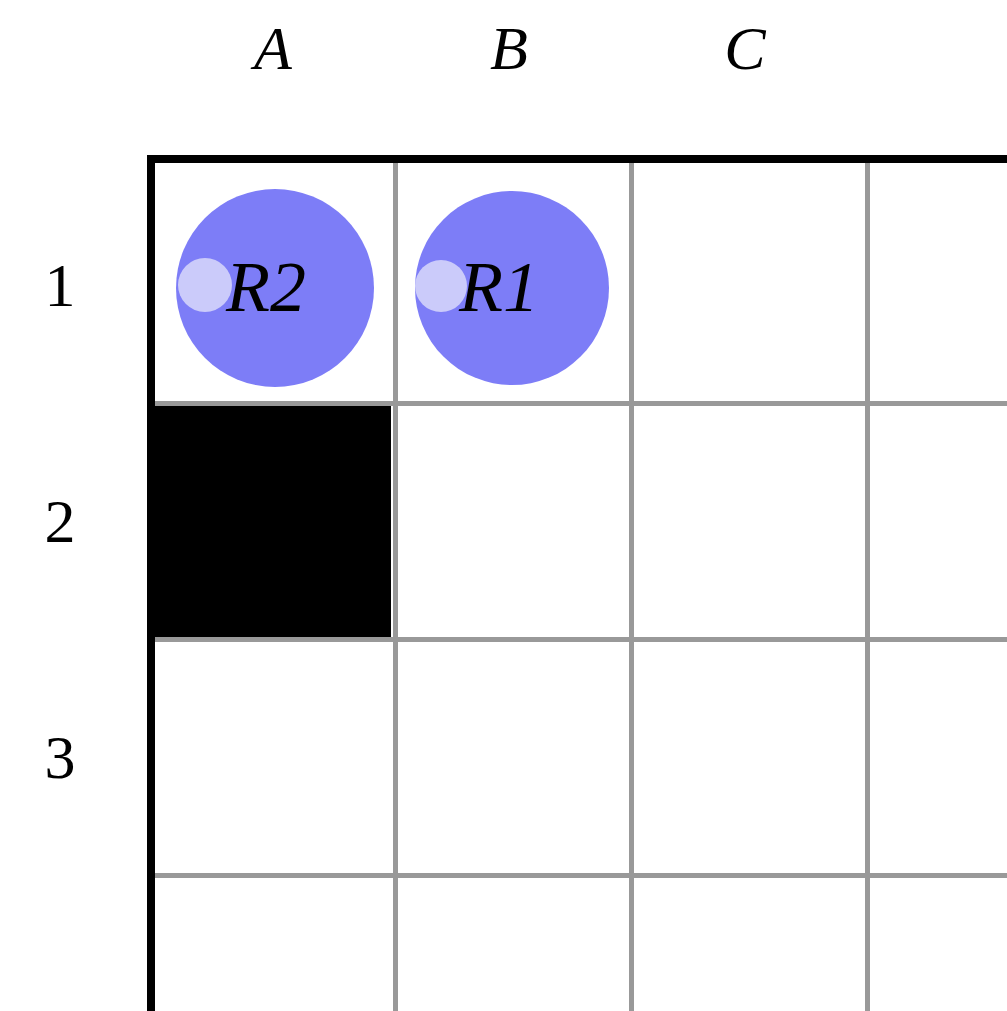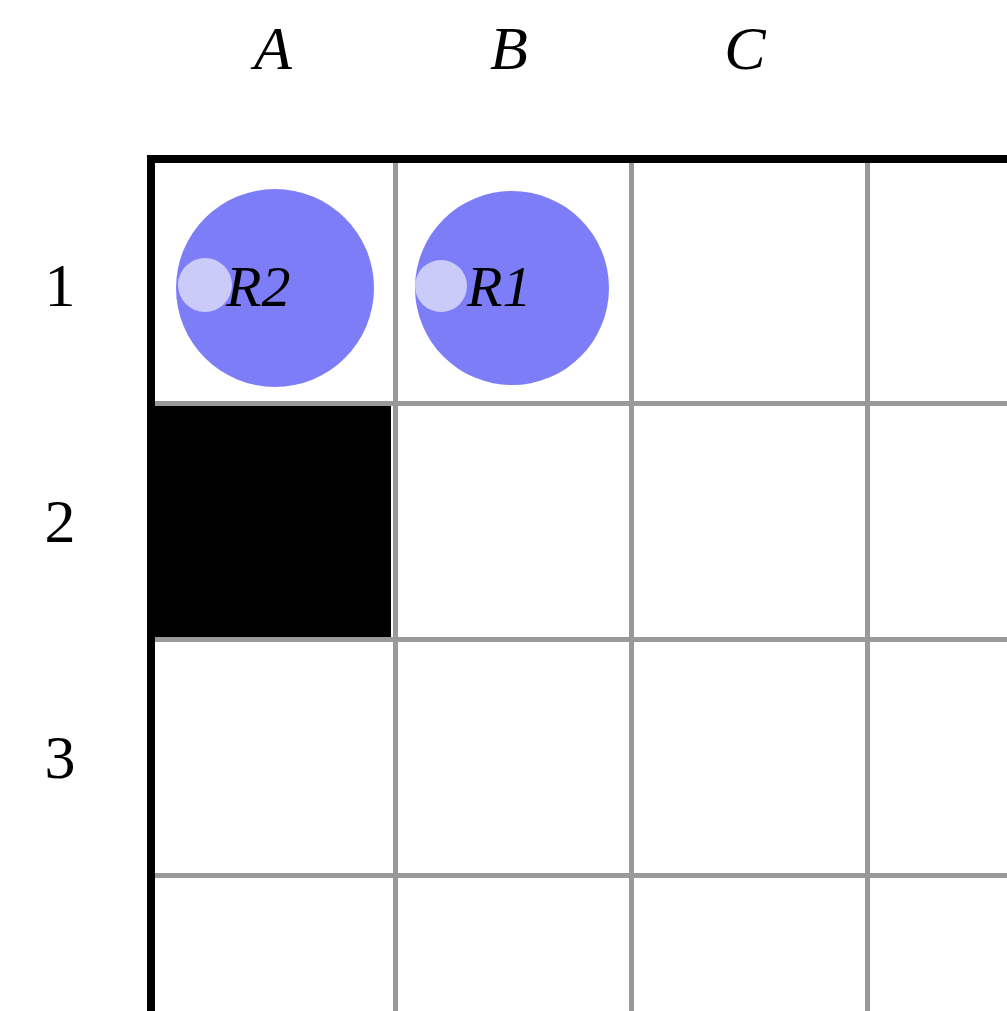--- a/index.html
+++ b/index.html
@@ -94,21 +94,21 @@
     border-radius: 50%;
     background: #7d7df7;
   }
   .robot-dot {
     position: absolute;
     border-radius: 50%;
     background: #cbcbfa;
   }
   .robot-label {
     position: absolute;
-    font-size: 58px;
+    font-size: 72px;
     font-style: italic;
     line-height: 78px;
     color: #000000;
     white-space: nowrap;
     user-select: none;
   }
 </style>
 </head>
 <body>
 
@@ -136,16 +136,16 @@
 
     <div class="wall-top"></div>
     <div class="wall-left"></div>
 
     <div class="robot" style="left:21px; top:26px; width:198px; height:198px;"></div>
     <div class="robot-dot" style="left:23px; top:95px; width:54px; height:54px;"></div>
     <div class="robot-label" style="left:71px; top:85px;">R2</div>
 
     <div class="robot" style="left:260px; top:28px; width:194px; height:194px;"></div>
     <div class="robot-dot" style="left:260px; top:97px; width:52px; height:52px;"></div>
-    <div class="robot-label" style="left:312px; top:85px;font-style:italic;">R1</div>
+    <div class="robot-label" style="left:304px; top:85px;font-style:italic;">R1</div>
 
   </div>
 </div>
 
 </body></html>

